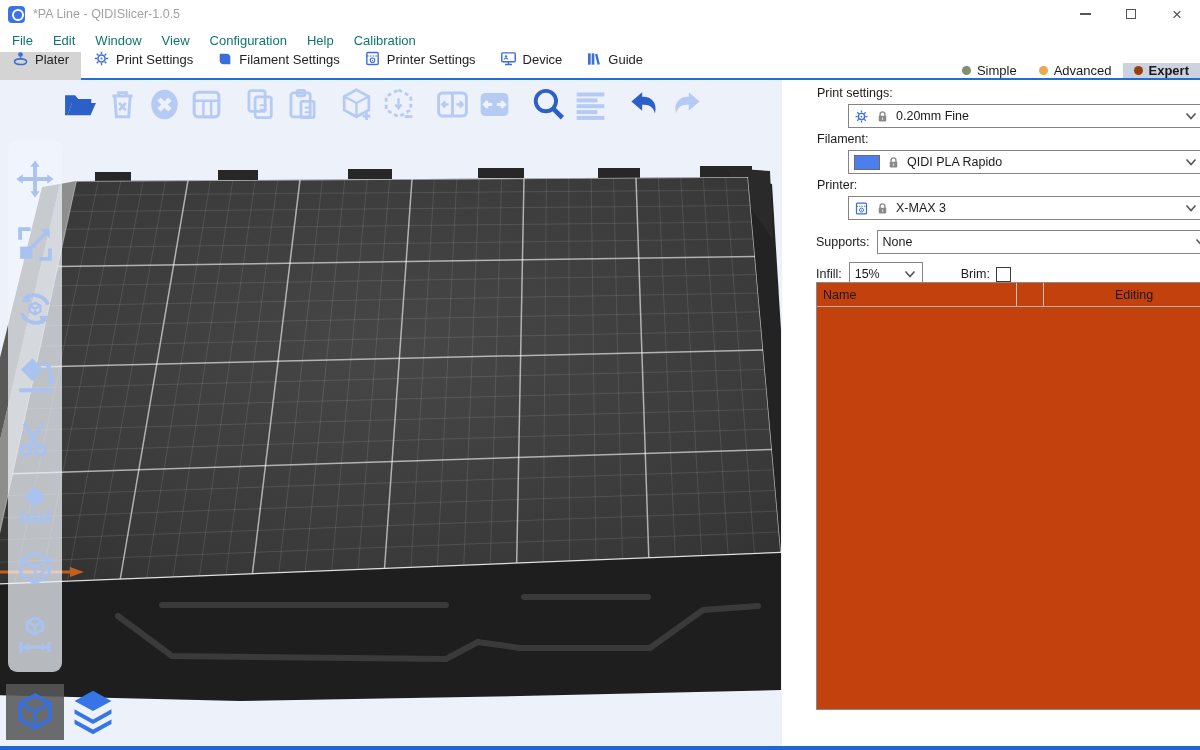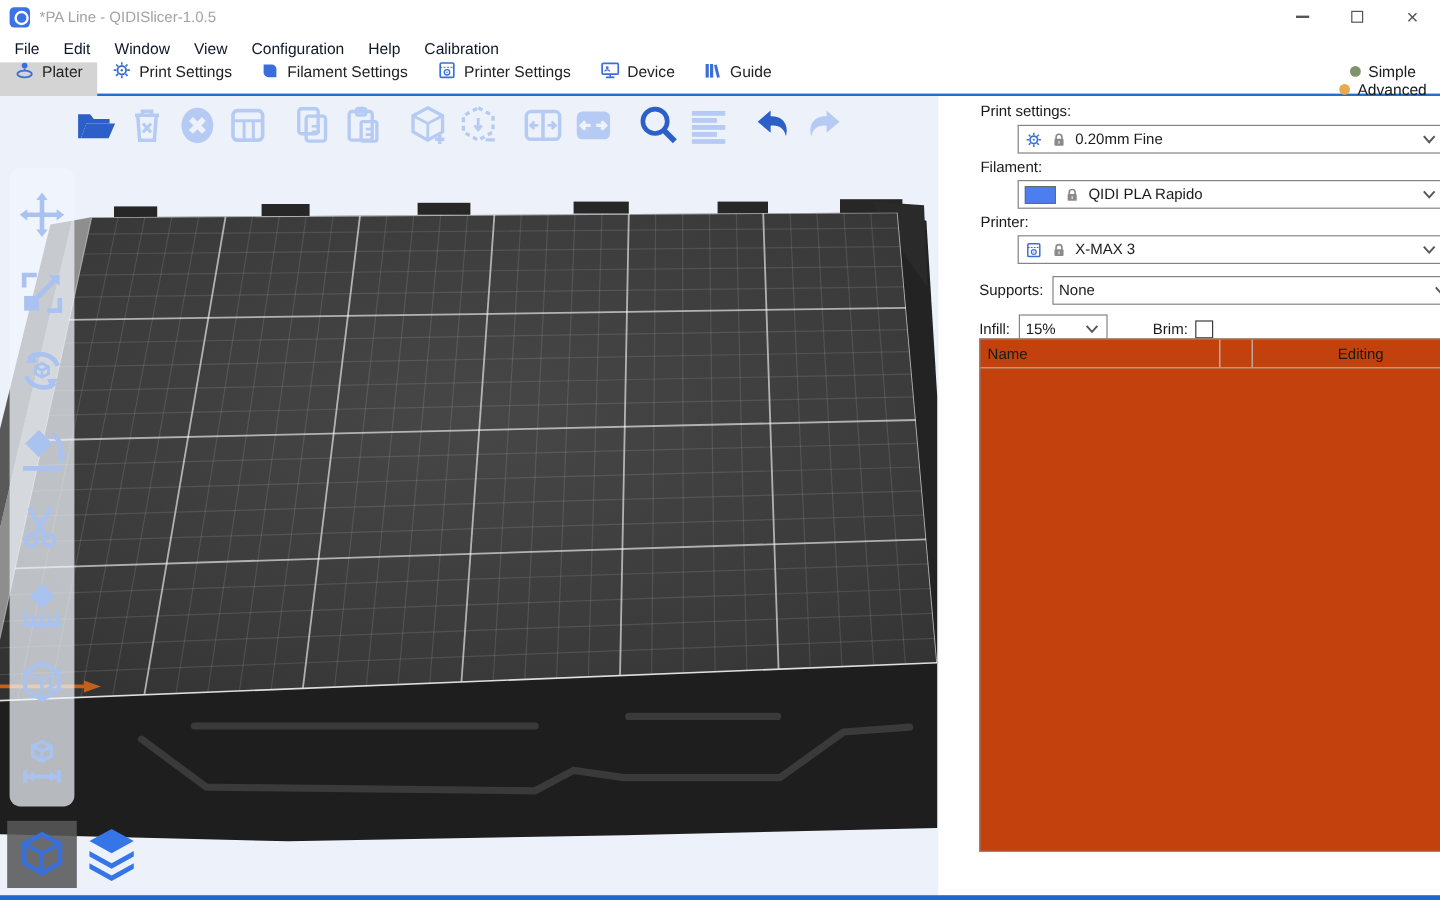--- a/index.html
+++ b/index.html
@@ -14,28 +14,28 @@
   .app-icon { width:17px; height:17px; border-radius:4px; background:#3b72e8; position:relative; flex:0 0 auto; }
   .app-icon::after { content:""; position:absolute; left:3.5px; top:3.5px; width:8px; height:8px;
     border:2px solid #fff; border-radius:50%; }
   .title-text { color:#a2a2a2; font-size:12.5px; margin-left:8px; }
   .win-controls { margin-left:auto; display:flex; height:100%; }
   .win-btn { width:46px; height:100%; display:flex; align-items:center; justify-content:center; color:#444; }
   .glyph-min { width:11px; height:1.5px; background:#555; display:block; }
   .glyph-max { width:10px; height:10px; border:1.5px solid #555; display:block; }
   .glyph-close { font-size:17px; line-height:1; color:#555; }
   
-  .menubar { height:24px; display:flex; align-items:center; padding-left:2px; font-size:13px; color:#0f172a; background:#fff; }
+  .menubar { height:24px; display:flex; align-items:center; padding-left:2px; font-size:13px; color:#0f766e; background:#fff; }
   .menu-item { padding:0 10px; cursor:default; }
   
   .tabbar { height:28px; display:flex; align-items:stretch; background:#fff; border-bottom:2px solid #1f6fd4; font-size:13px; }
   .tab { display:flex; align-items:flex-end; gap:6px; padding:15px 12px; color:#222; white-space:nowrap; }
   .tab.selected { background:#d4d4d4; }
   .tab svg { flex:0 0 auto; }
-  .modes { margin-left:auto; display:flex; align-items:center;flex-direction:column; }
+  .modes { margin-left:auto; display:flex; align-items:flex-end; }
   .mode { display:flex; align-items:center; gap:6px; padding:0 11px; color:#1a1a1a; }
   .mode.selected { background:#cdd3de; font-weight:bold; }
   .dot { width:9px; height:9px; border-radius:50%; display:inline-block; }
   
   .main { position:absolute; top:80px; left:0; right:0; bottom:4px; }
   .viewport { position:absolute; left:0; top:0; width:782px; height:666px; background:#edf1fa; overflow:hidden; }
   .scene { position:absolute; inset:0; }
   
   .main-toolbar { position:absolute; left:62px; top:6px; display:flex; align-items:center; }
   .tgroup { display:flex; gap:5px; margin-right:17px; }

